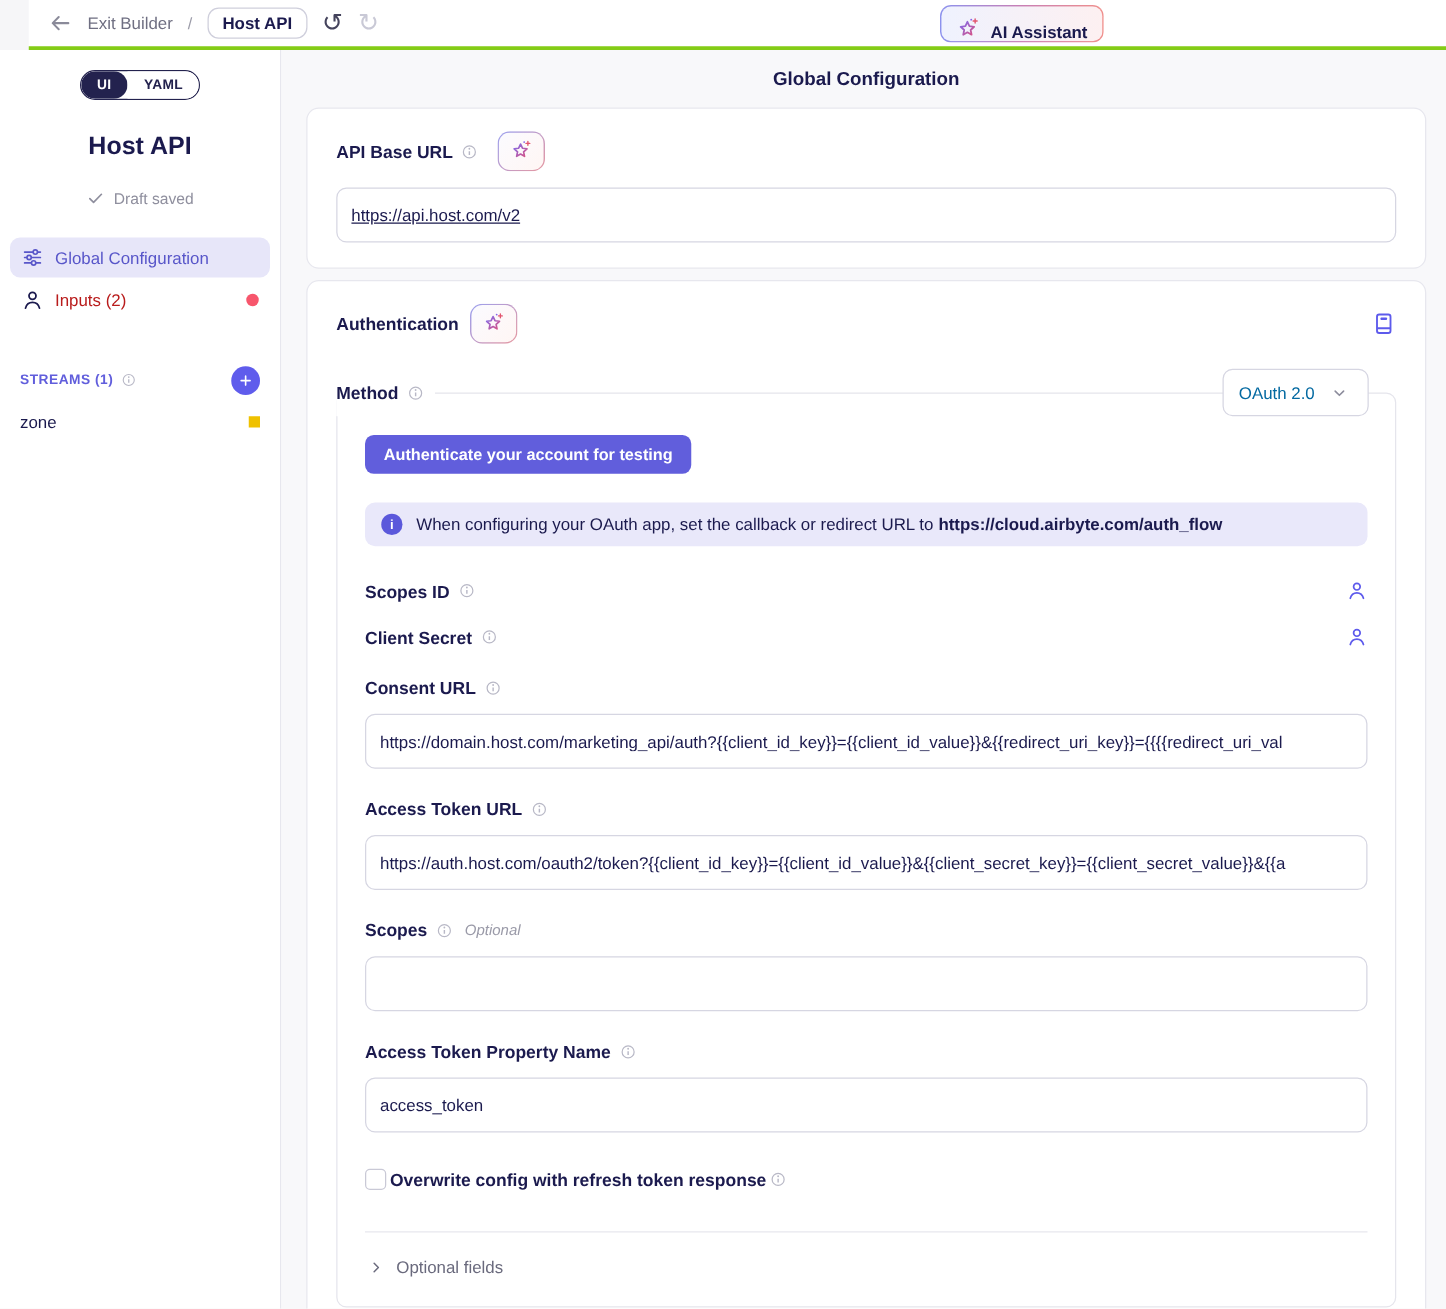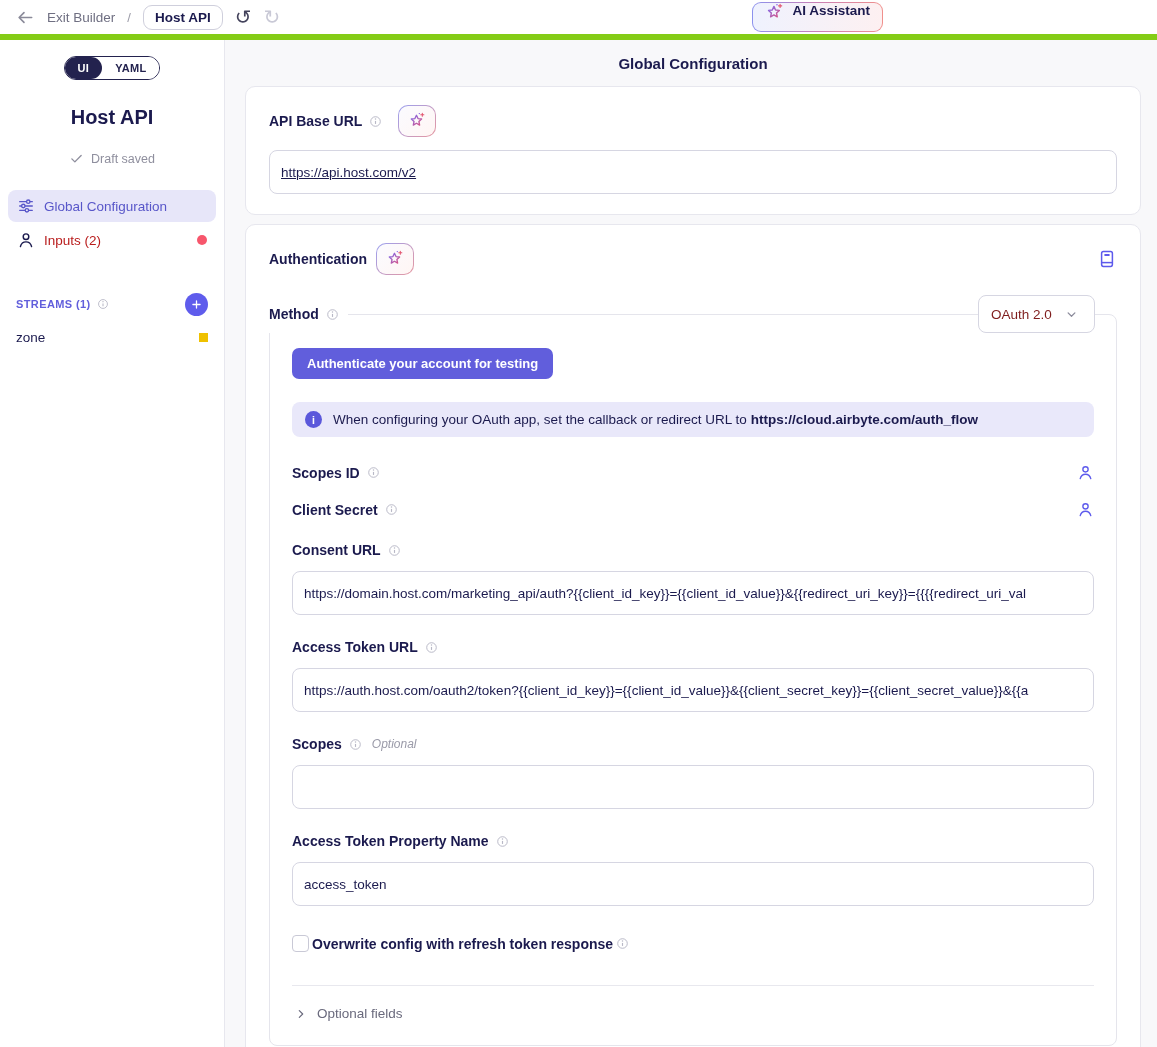--- a/index.html
+++ b/index.html
@@ -7,36 +7,36 @@
   body {
     width:1157px; height:1047px; overflow:hidden;
     font-family:"Liberation Sans", sans-serif;
     color:#1B1A4E; background:#F6F6F8;
     display:flex; flex-direction:column;
   }
   svg { display:block; }
 
   
   .topbar {
-    height:40px; flex:0 0 40px; background:#fff; border-bottom:6px solid #84cc16;
-    display:flex; align-items:center; padding:0 16px; gap:12px;
+    height:40px; flex:0 0 40px; background:#fff; border-bottom:3px solid #84cc16;
+    display:flex; align-items:center; padding:0 16px; gap:12px;margin-left:23px;
   }
   .back-btn { color:#8A8A99; cursor:pointer; display:flex; }
   .exit-label { color:#6F6F82; font-size:13.5px; cursor:pointer; }
   .crumb-sep { color:#9B9BA8; font-size:13px; }
   .name-box {
     border:1px solid #CFCFDC; border-radius:9px; padding:4px 11px;
     font-size:13.5px; font-weight:700; color:#1B1A4E; background:#fff; cursor:text;
   }
   .history-btn { font-size:20px; line-height:1; cursor:pointer; user-select:none; }
   .undo { color:#44435C; }
   .redo { color:#C9C9D6; }
   .ai-chip-wrap { margin-left:auto; margin-right:258px; }
   .ai-chip {
-    height:30px; display:flex; align-items:flex-start; gap:8px; padding:0 12px;
+    height:30px; display:flex; align-items:flex-end; gap:8px; padding:0 12px;
     border:1px solid transparent; border-radius:9px; cursor:pointer;
     background:
       linear-gradient(90deg,#EFF2FE,#FDF0F1) padding-box,
       linear-gradient(90deg,#8C92EE,#C97FB4,#F0908C) border-box;
     font-size:13.5px; font-weight:700; color:#1B1A4E;
   }
 
   
   .content { flex:1; display:flex; min-height:0; }
   .sidebar {
@@ -101,21 +101,21 @@
   .card2-header { display:flex; align-items:center; }
   .doc-btn { margin-left:auto; color:#5D5AEC; cursor:pointer; display:flex; }
 
   
   .method-row { display:flex; align-items:center; height:38px; margin-top:20px; position:relative; z-index:1; }
   .legend { display:inline-flex; align-items:center; gap:7px; background:#fff; padding-right:9px; height:100%; }
   .method-row .spacer { flex:1; }
   .select-box {
     background:#fff; border:1px solid #D6D6E2; border-radius:8px; height:38px; min-width:117px;
     display:flex; align-items:center; gap:12px; padding:0 12px; cursor:pointer; margin-right:22px;
-    font-size:13.5px; color:#7f1d1d;
+    font-size:13.5px; color:#0369a1;
   }
   .select-box .chev { color:#8C8C9C; display:flex; }
   .group-box {
     border:1px solid #E5E5EC; border-radius:8px; margin-top:-19px;
     padding:33px 22px 20px;
   }
 
   .primary-btn {
     display:inline-block; background:#615EDC; color:#fff; border:none; cursor:pointer;
     font-size:13px; font-weight:600; padding:8px 15px; border-radius:7px;

